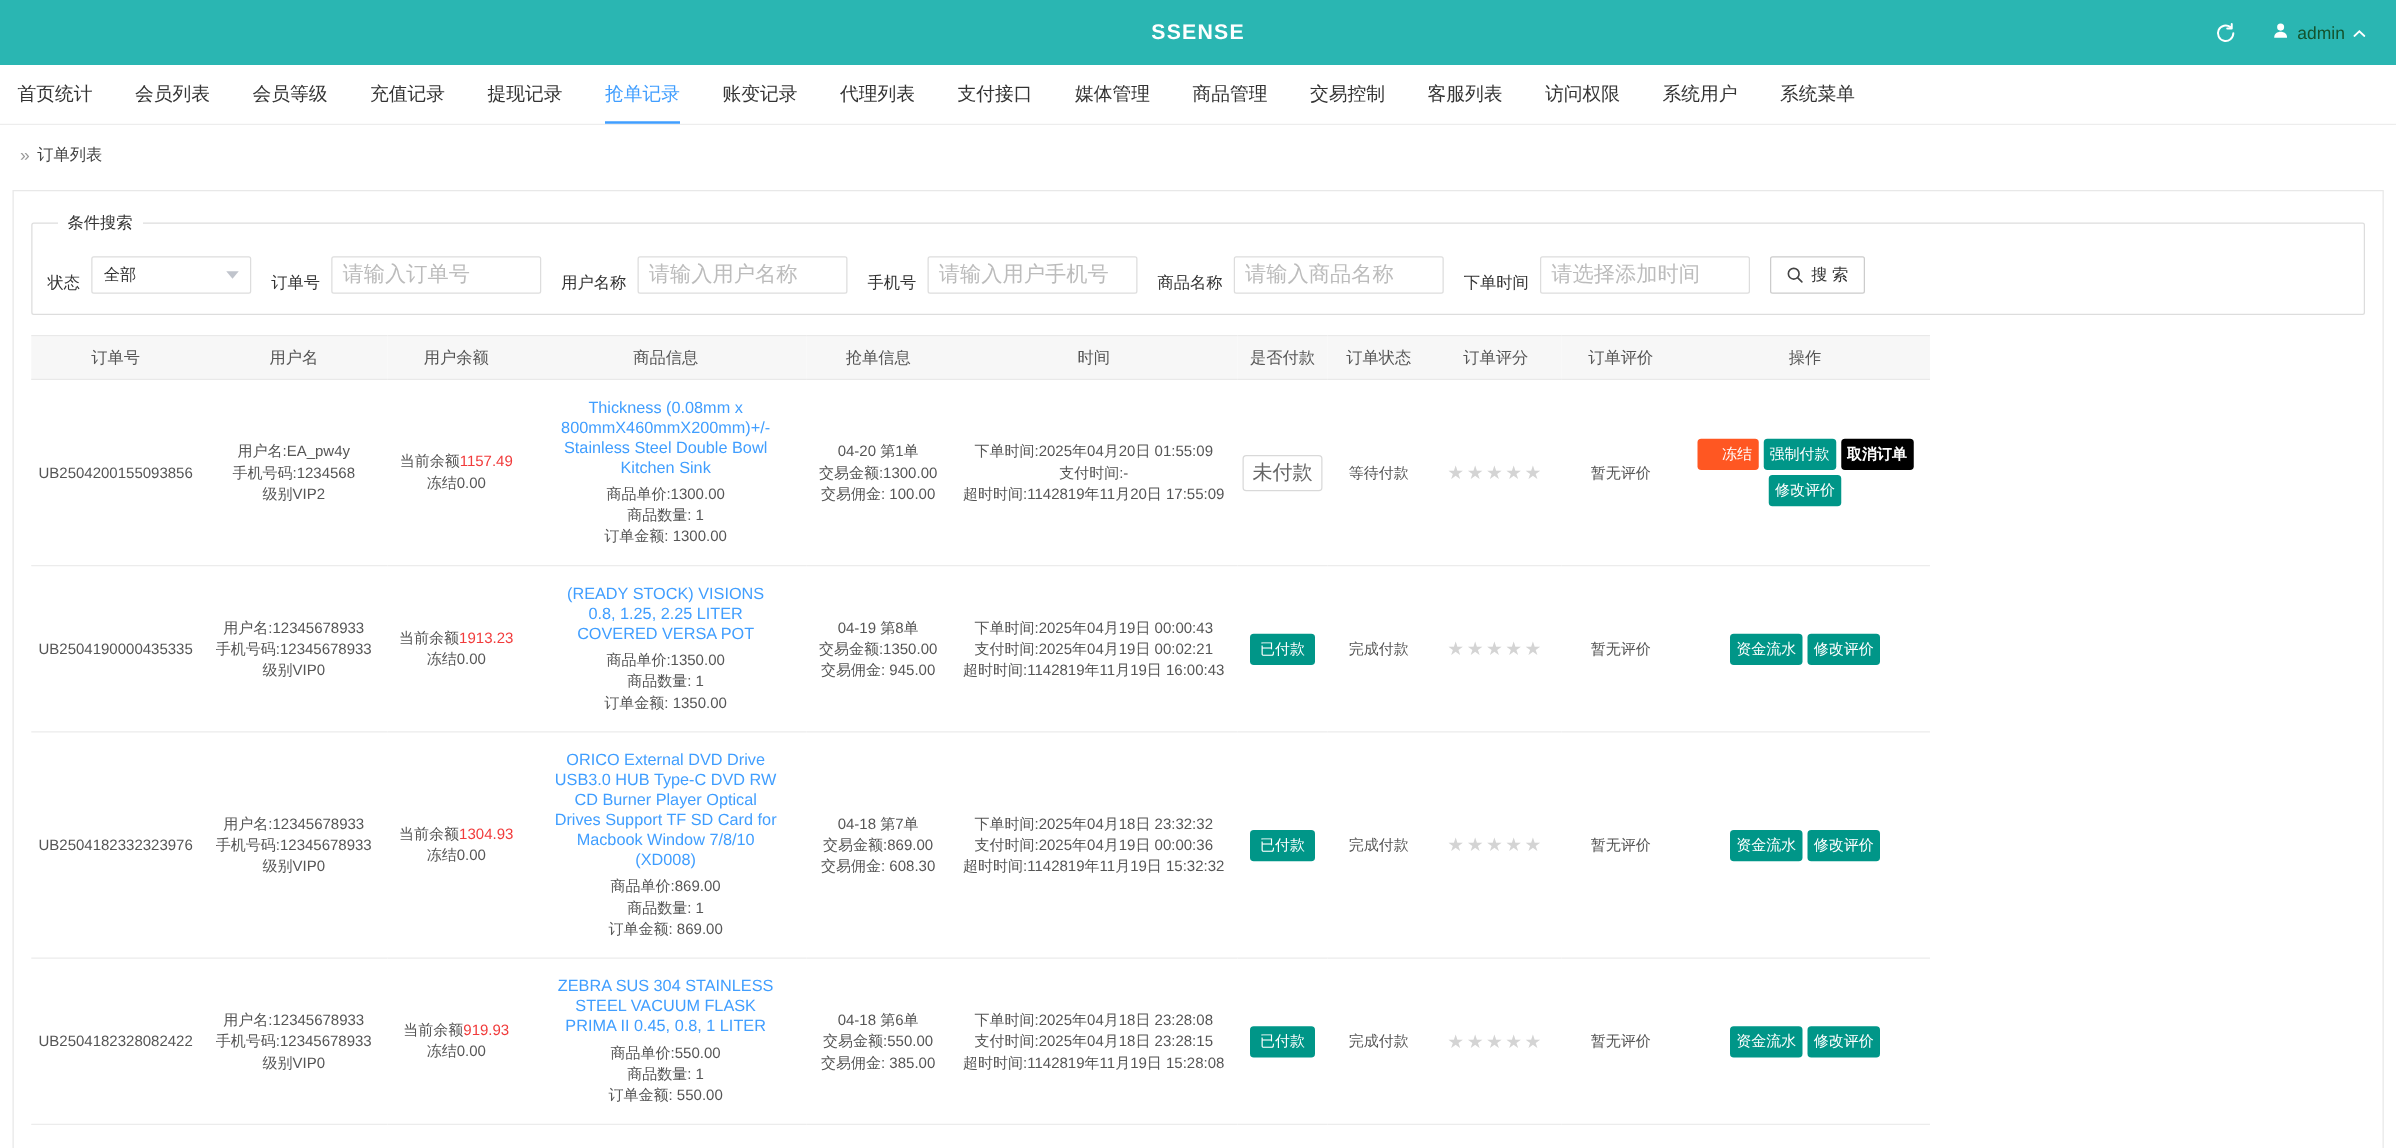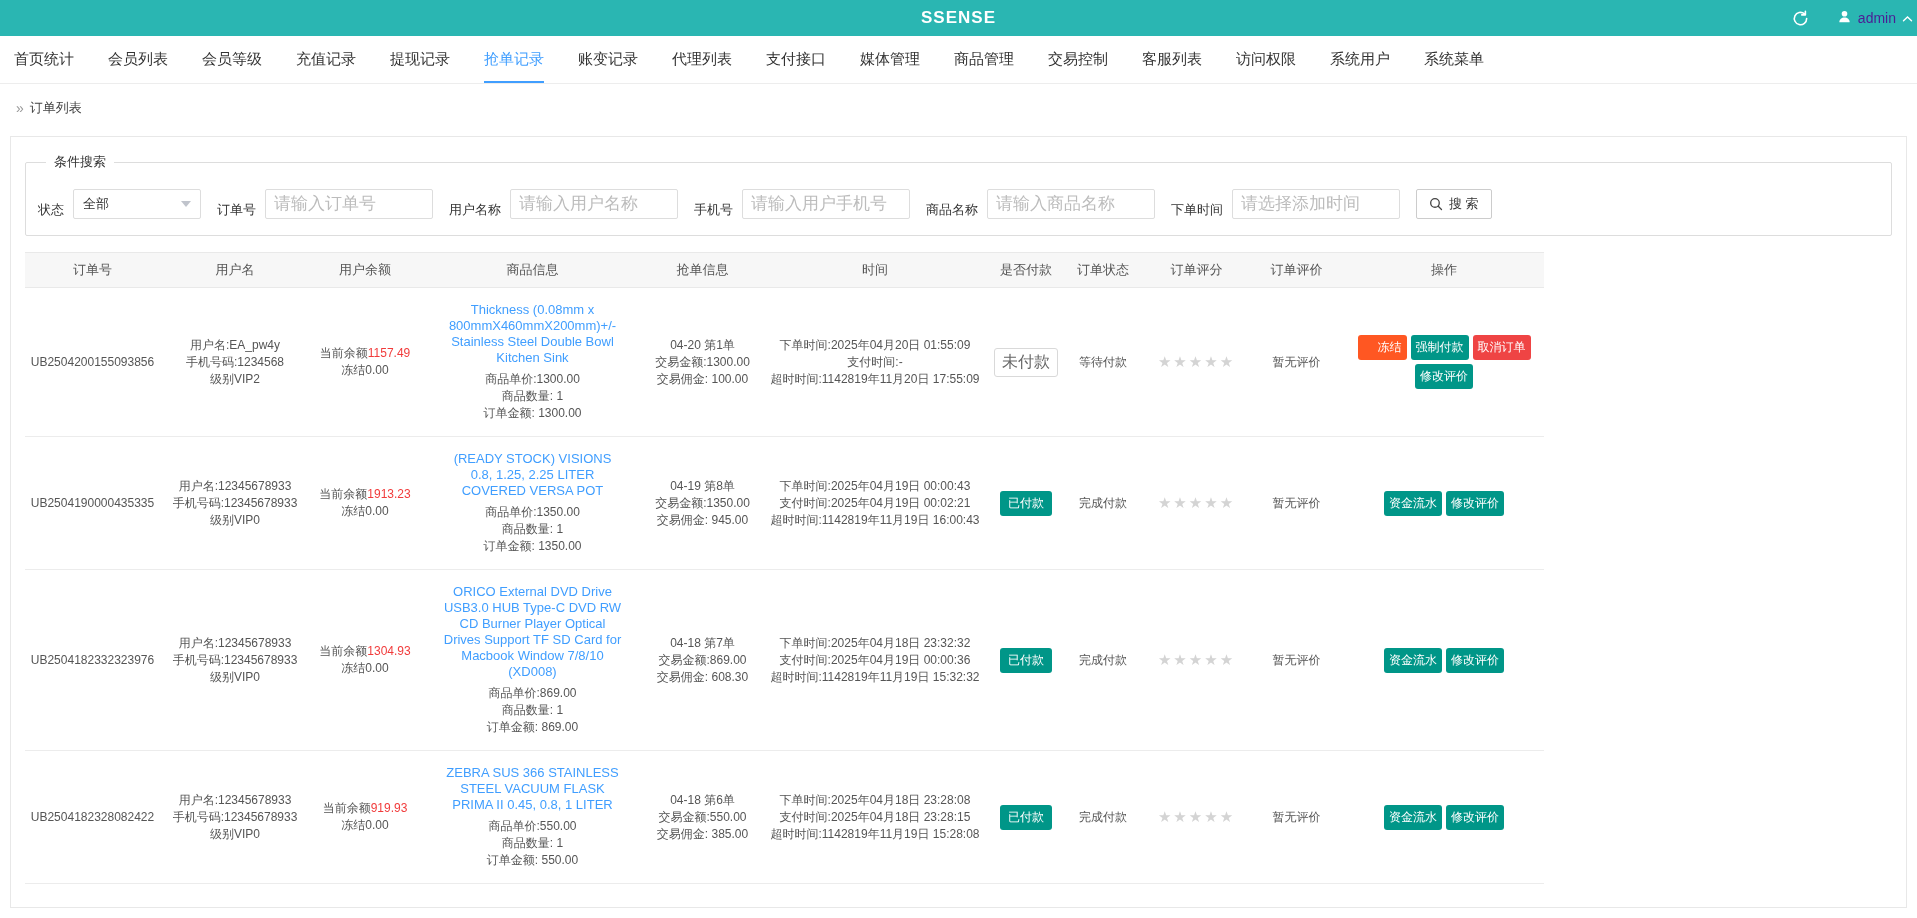--- a/index.html
+++ b/index.html
@@ -3,27 +3,27 @@
 <meta charset="utf-8">
 <style>
   * { box-sizing: border-box; margin: 0; padding: 0; }
   html,body { width: 100%; }
   body {
     font-family: "Liberation Sans", "DejaVu Sans", sans-serif;
     background: #fff; color: #333; font-size: 14px;
   }
   
   .topbar {
-    height: 36px; background: #2ab6b2; position: relative;
+    height: 52px; background: #2ab6b2; position: relative;
     display: flex; align-items: center; justify-content: center;
   }
   .topbar-title { color: #fff; font-size: 17px; font-weight: bold; letter-spacing: 1px; }
   .topbar-right {
-    position: absolute; right: 4px; top: 0; height: 100%;
-    display: flex; align-items: center; gap: 28px; color: #4c1d95; text-align: right;
+    position: absolute; right: 24px; top: 0; height: 100%;
+    display: flex; align-items: center; gap: 28px; color: #14532d; text-align: right;
   }
   .icon-btn { display: flex; align-items: center; cursor: pointer; }
   .user-chip { display: flex; align-items: center; gap: 6px; font-size: 14px; cursor: pointer; }
   
   .nav {
     display: flex; align-items: center; padding: 0 14px; gap: 34px;
     background: #fff; border-bottom: 1px solid #ededed;
   }
   .nav-item { padding: 14px 0 12px; font-size: 15px; color: #333; cursor: pointer; border-bottom: 2px solid transparent; white-space: nowrap; }
   .nav-item.active { color: #409eff; border-bottom-color: #409eff; }
@@ -79,21 +79,21 @@
   .badge-paid { display: inline-block; background: #009688; color: #fff; font-size: 12px; padding: 4px 8px; border-radius: 3px; }
   .badge-unpaid { display: inline-block; background: #fff; color: #666; font-size: 16px; padding: 3px 7px; border: 1px solid #d9d9d9; border-radius: 3px; }
   .stars { color: #d4d4d4; font-size: 15px; letter-spacing: 2px; cursor: pointer; white-space: nowrap; }
   .btn {
     display: inline-block; color: #fff; font-size: 12px; padding: 4px 5px;
     border-radius: 3px; margin: 2px; border: none; cursor: pointer; white-space: nowrap;
     font-family: inherit;
   }
   .btn-danger  { background: #ff5722; padding-left: 20px; }
   .btn-success { background: #009688; }
-  .btn-warning { background: #ef4444; }
+  .btn-warning { background: #000000; font-weight: bold; }
 </style>
 </head>
 <body>
 
 <div class="topbar">
   <div class="topbar-title">SSENSE</div>
   <div class="topbar-right">
     <span class="icon-btn">
       <svg width="17" height="17" viewBox="0 0 16 16">
         <path d="M13.8 8 A5.8 5.8 0 1 1 11.6 3.5" stroke="#fff" stroke-width="1.5" fill="none" stroke-linecap="round"></path>
@@ -335,21 +335,21 @@
           <td>
             <div class="line">用户名:12345678933</div>
             <div class="line">手机号码:12345678933</div>
             <div class="line">级别VIP0</div>
           </td>
           <td>
             <div class="line"><span>当前余额</span><span class="amount-red">919.93</span></div>
             <div class="line">冻结0.00</div>
           </td>
           <td>
-            <div class="product-title">ZEBRA SUS 366 STAINLESS STEEL VACUUM FLASK PRIMA II 0.45, 0.8, 1 LITER</div>
+            <div class="product-title">ZEBRA SUS 304 STAINLESS STEEL VACUUM FLASK PRIMA II 0.45, 0.8, 1 LITER</div>
             <div class="line">商品单价:550.00</div>
             <div class="line">商品数量: 1</div>
             <div class="line">订单金额: 550.00</div>
           </td>
           <td>
             <div class="line">04-18 第6单</div>
             <div class="line">交易金额:550.00</div>
             <div class="line">交易佣金: 385.00</div>
           </td>
           <td>

